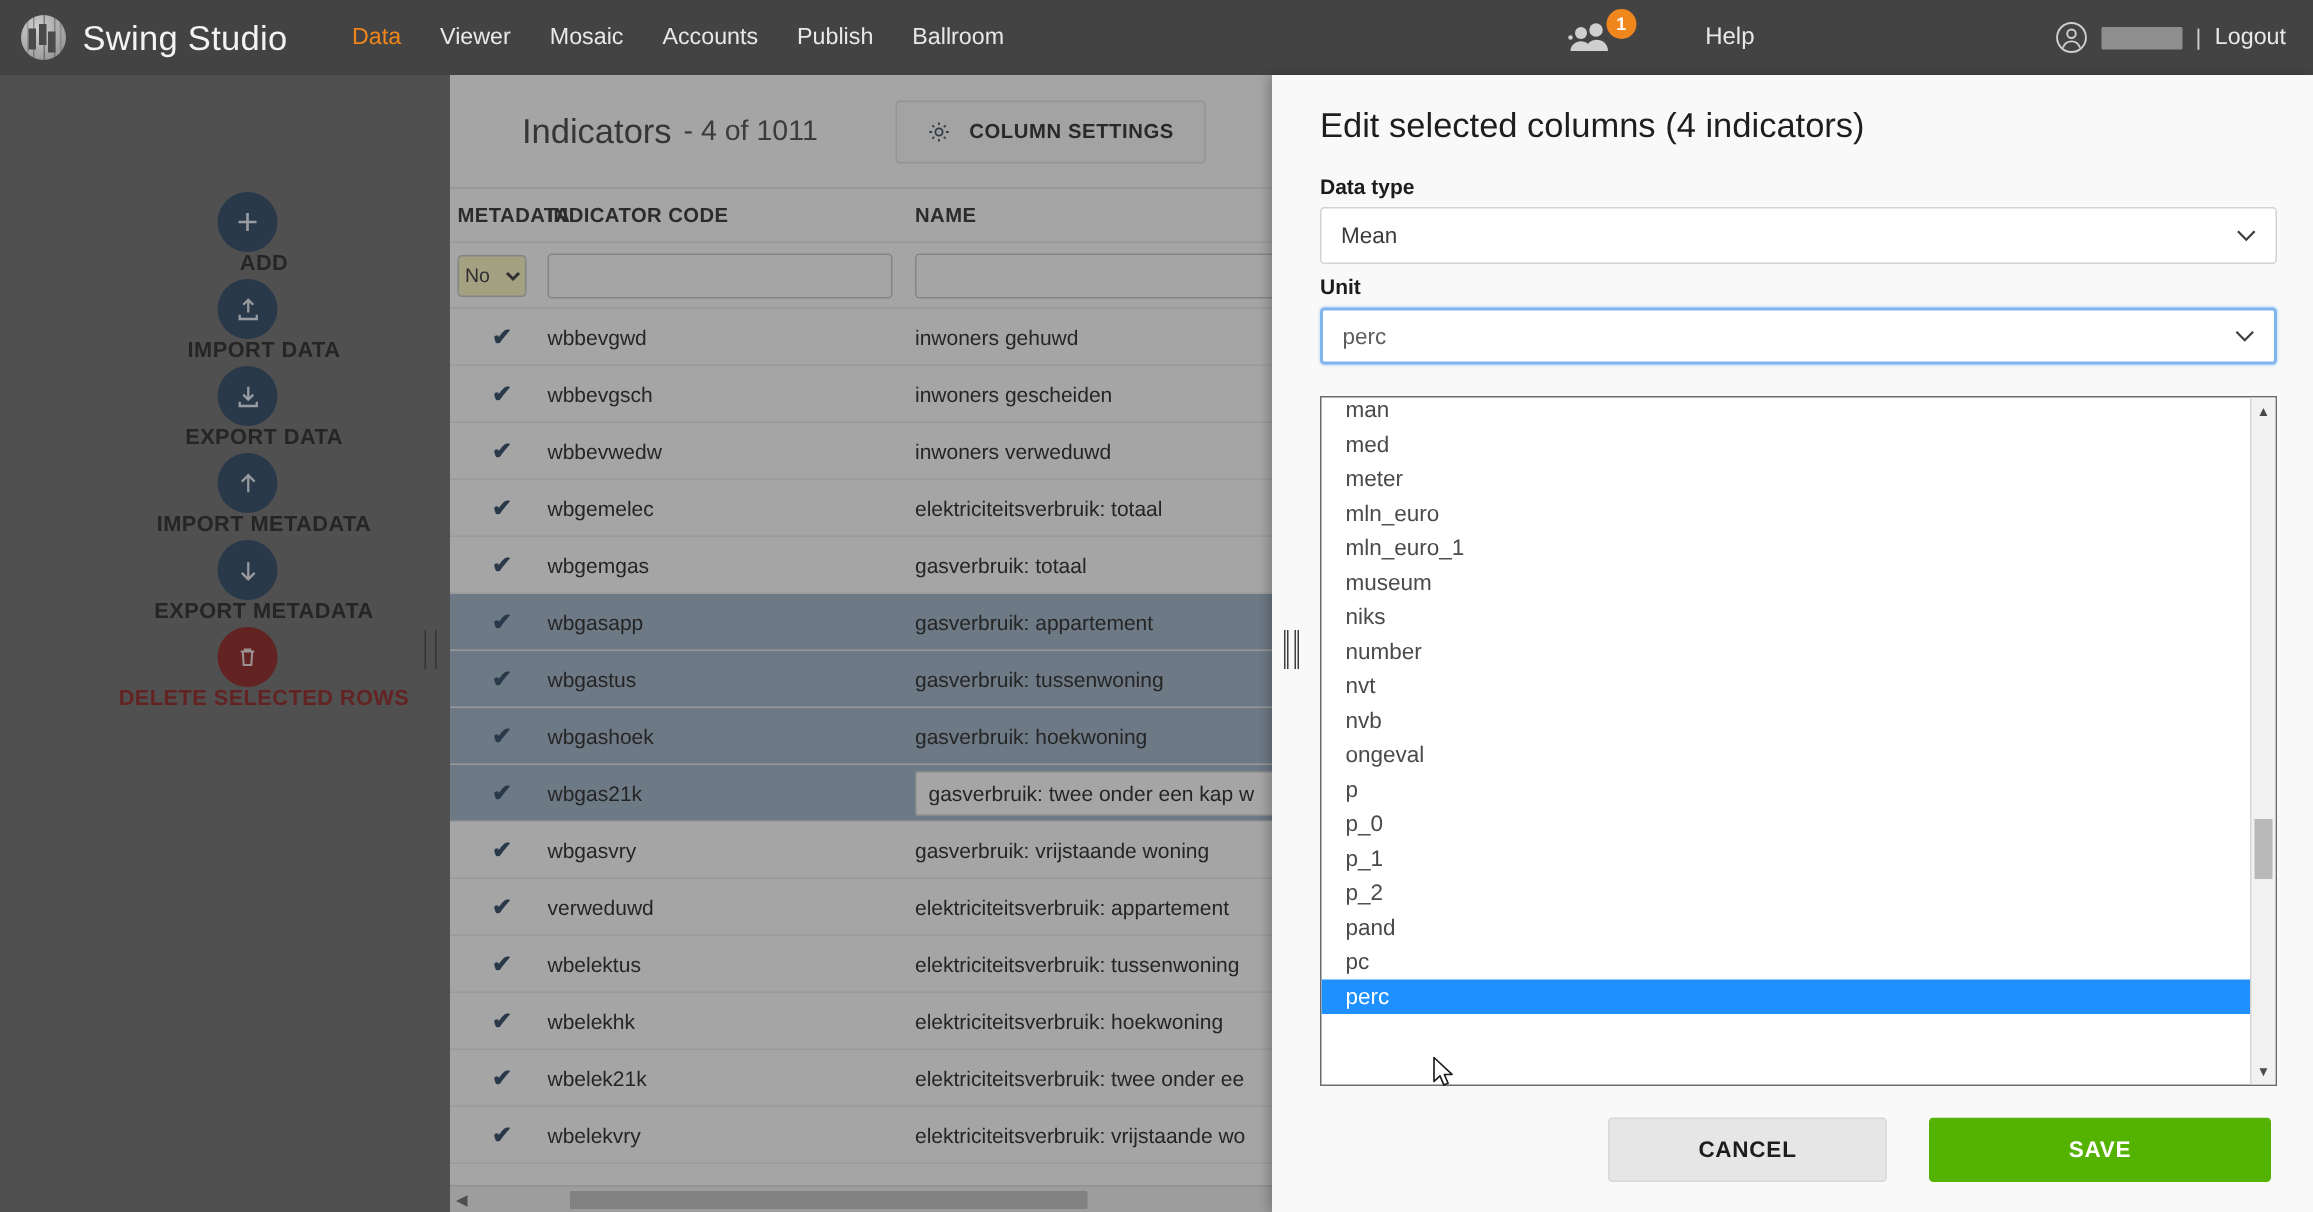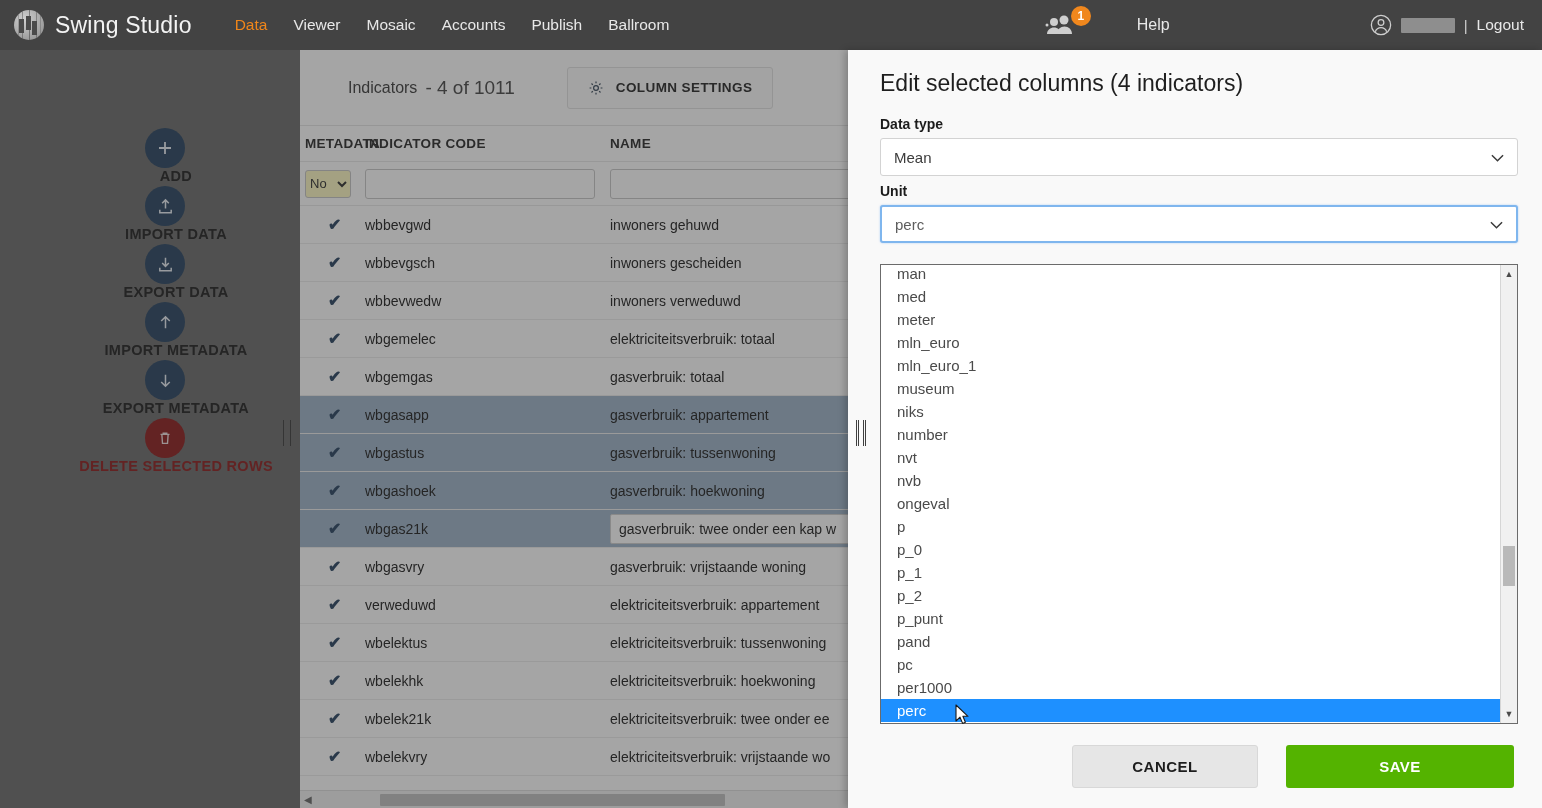--- a/index.html
+++ b/index.html
@@ -90,21 +90,21 @@
   
   #tablepanel {
     position: absolute; left: 300px; top: 50px;
     width: 1242px; height: 758px;
     background: #fff; overflow: hidden;
   }
   .tbl-head {
     height: 76px; display: flex; align-items: center;
     padding-left: 48px; border-bottom: 1px solid #e6e6e6;
   }
-  .tbl-title { font-size: 16px; color: #3f3f3f; }
+  .tbl-title { font-size: 23px; color: #3f3f3f; }
   .tbl-count { font-size: 19px; color: #4a4a4a; }
   .colsettings {
     margin-left: 52px; height: 42px; padding: 0 20px;
     background: #fbfbfb; border: 1px solid #e2e2e2; border-radius: 3px;
     display: flex; align-items: center; gap: 12px; cursor: pointer;
   }
   .colsettings span { font-size: 13.5px; font-weight: bold; color: #2a2a2a; letter-spacing: .4px; }
 
   .tbl-colrow {
     height: 36px; display: flex; align-items: center;
@@ -516,24 +516,22 @@
       <div class="dd-item">museum</div>
       <div class="dd-item">niks</div>
       <div class="dd-item">number</div>
       <div class="dd-item">nvt</div>
       <div class="dd-item">nvb</div>
       <div class="dd-item">ongeval</div>
       <div class="dd-item">p</div>
       <div class="dd-item">p_0</div>
       <div class="dd-item">p_1</div>
       <div class="dd-item">p_2</div>
-      <div class="dd-item">p_punt</div>
       <div class="dd-item">pand</div>
       <div class="dd-item">pc</div>
-      <div class="dd-item">per1000</div>
       <div class="dd-item sel">perc</div>
     </div>
   <div class="dd-sb">
     <div class="up">▲</div>
     <div class="thumb"></div>
     <div class="down">▼</div>
   </div>
 </div>
 
 <div class="cursor">

